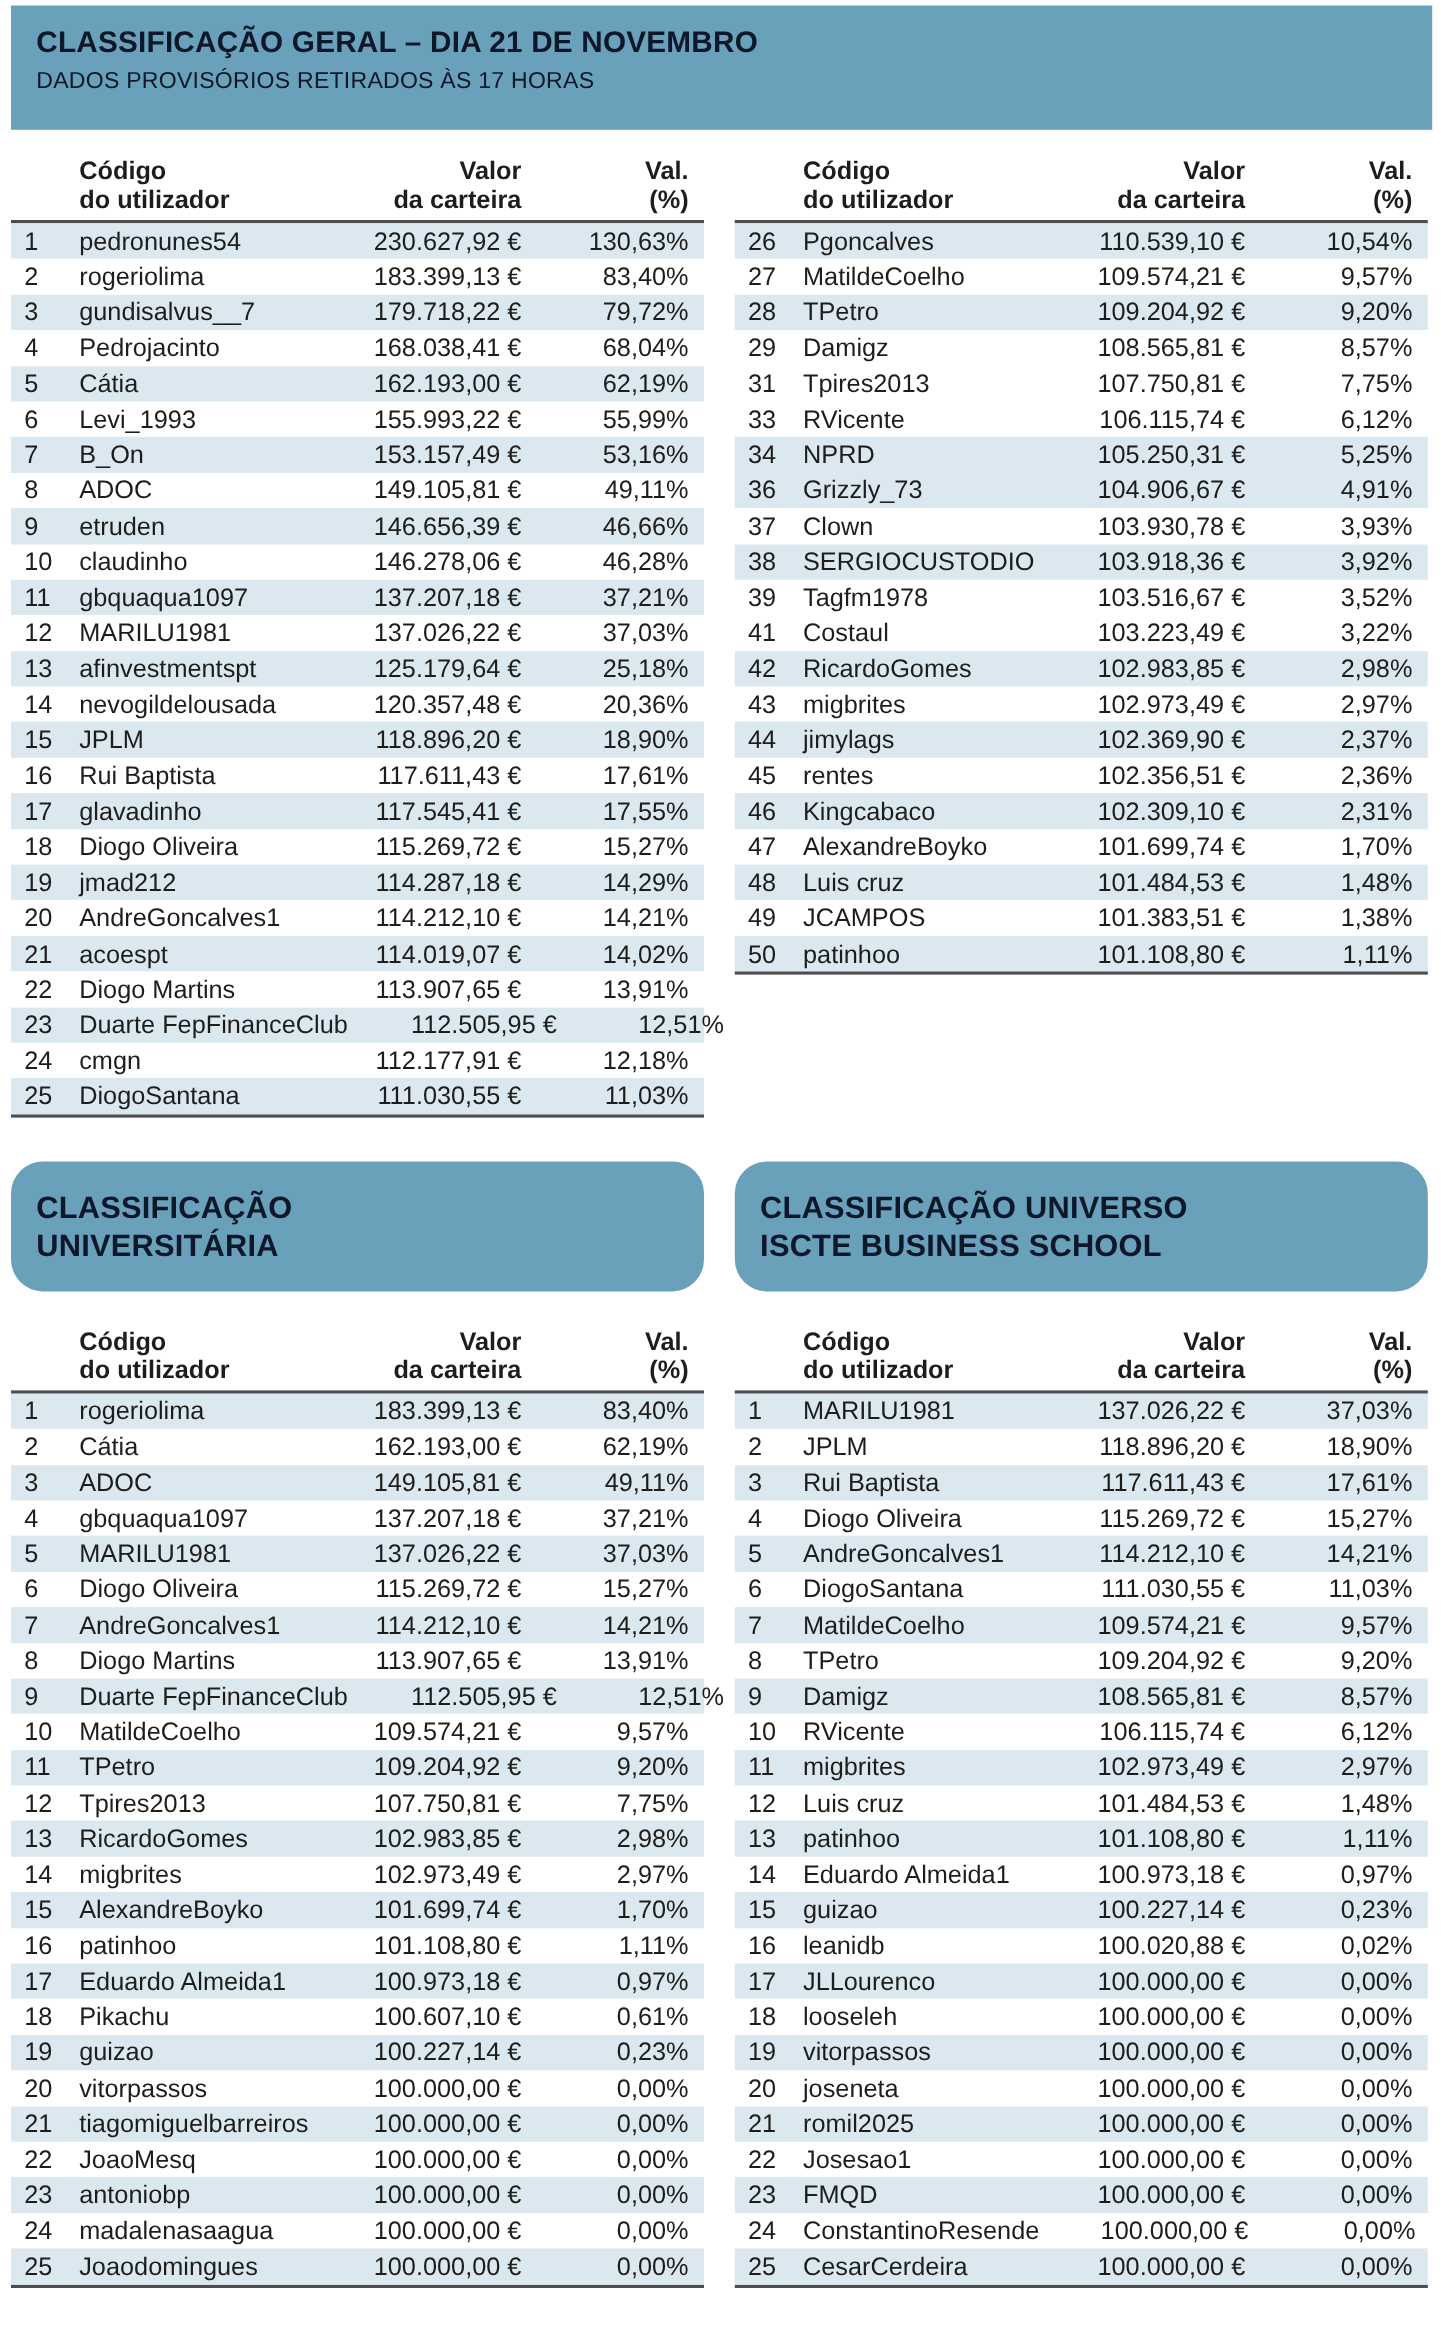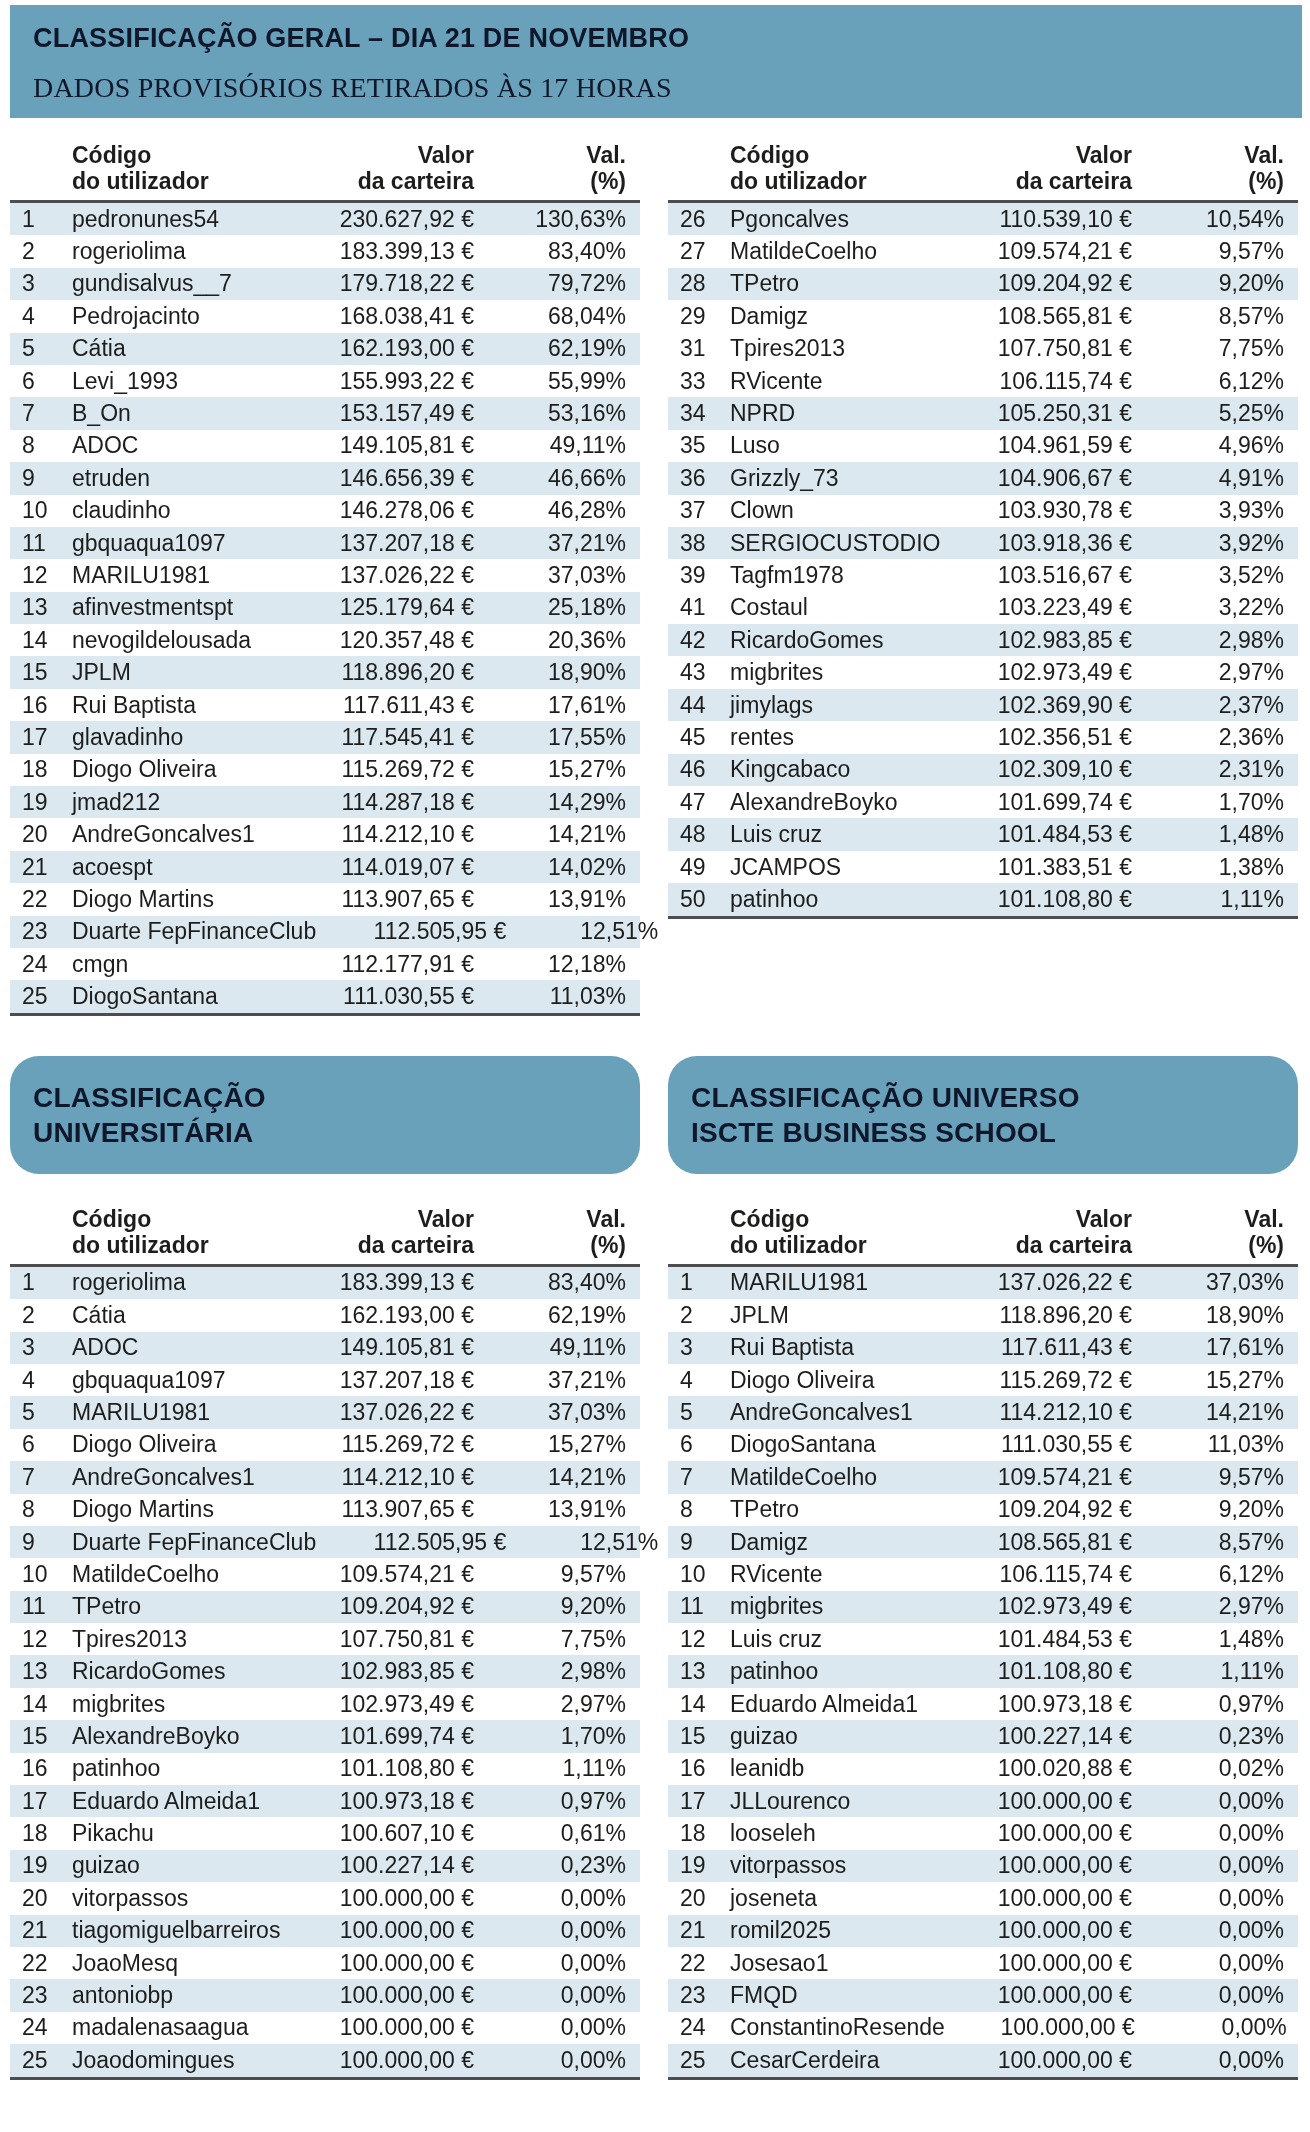--- a/index.html
+++ b/index.html
@@ -10,21 +10,21 @@
     -webkit-font-smoothing:antialiased;
     overflow:hidden;
   }
   .page{padding-top:5px;}
   
   .banner{background:var(--banner,#69A1BA);color:#0f172a;box-sizing:border-box;}
   .banner-main{
     margin:0 8px 0 10px;height:113px;padding:18px 0 0 23px;
   }
   .banner-main .banner-title{font-size:27px;font-weight:700;letter-spacing:.2px;}
-  .banner-main .banner-subtitle{font-size:28px;font-weight:400;margin-top:18px;letter-spacing:.2px;font-family:Liberation Serif, serif;}
+  .banner-main .banner-subtitle{font-size:21px;font-weight:400;margin-top:8px;letter-spacing:.2px;}
   .banner-sub{
     height:118px;padding:24px 0 0 23px;margin-top:40px;border-radius:29px;
   }
   .banner-sub .sub-line{font-size:28px;font-weight:700;line-height:35px;letter-spacing:.2px;}
   
   .tables-row{
     display:flex;margin:0 12px 0 10px;justify-content:space-between;
   }
   .tcol{width:630px;box-sizing:border-box;}
   .thead{
@@ -280,26 +280,20 @@
             <div class="cell-name">RVicente</div>
             <div class="cell-value">106.115,74 €</div>
             <div class="cell-pct">6,12%</div>
           </div>
           <div class="row striped">
             <div class="cell-rank">34</div>
             <div class="cell-name">NPRD</div>
             <div class="cell-value">105.250,31 €</div>
             <div class="cell-pct">5,25%</div>
           </div>
-          <div class="row">
-            <div class="cell-rank">35</div>
-            <div class="cell-name">Luso</div>
-            <div class="cell-value">104.961,59 €</div>
-            <div class="cell-pct">4,96%</div>
-          </div>
           <div class="row striped">
             <div class="cell-rank">36</div>
             <div class="cell-name">Grizzly_73</div>
             <div class="cell-value">104.906,67 €</div>
             <div class="cell-pct">4,91%</div>
           </div>
           <div class="row">
             <div class="cell-rank">37</div>
             <div class="cell-name">Clown</div>
             <div class="cell-value">103.930,78 €</div>

